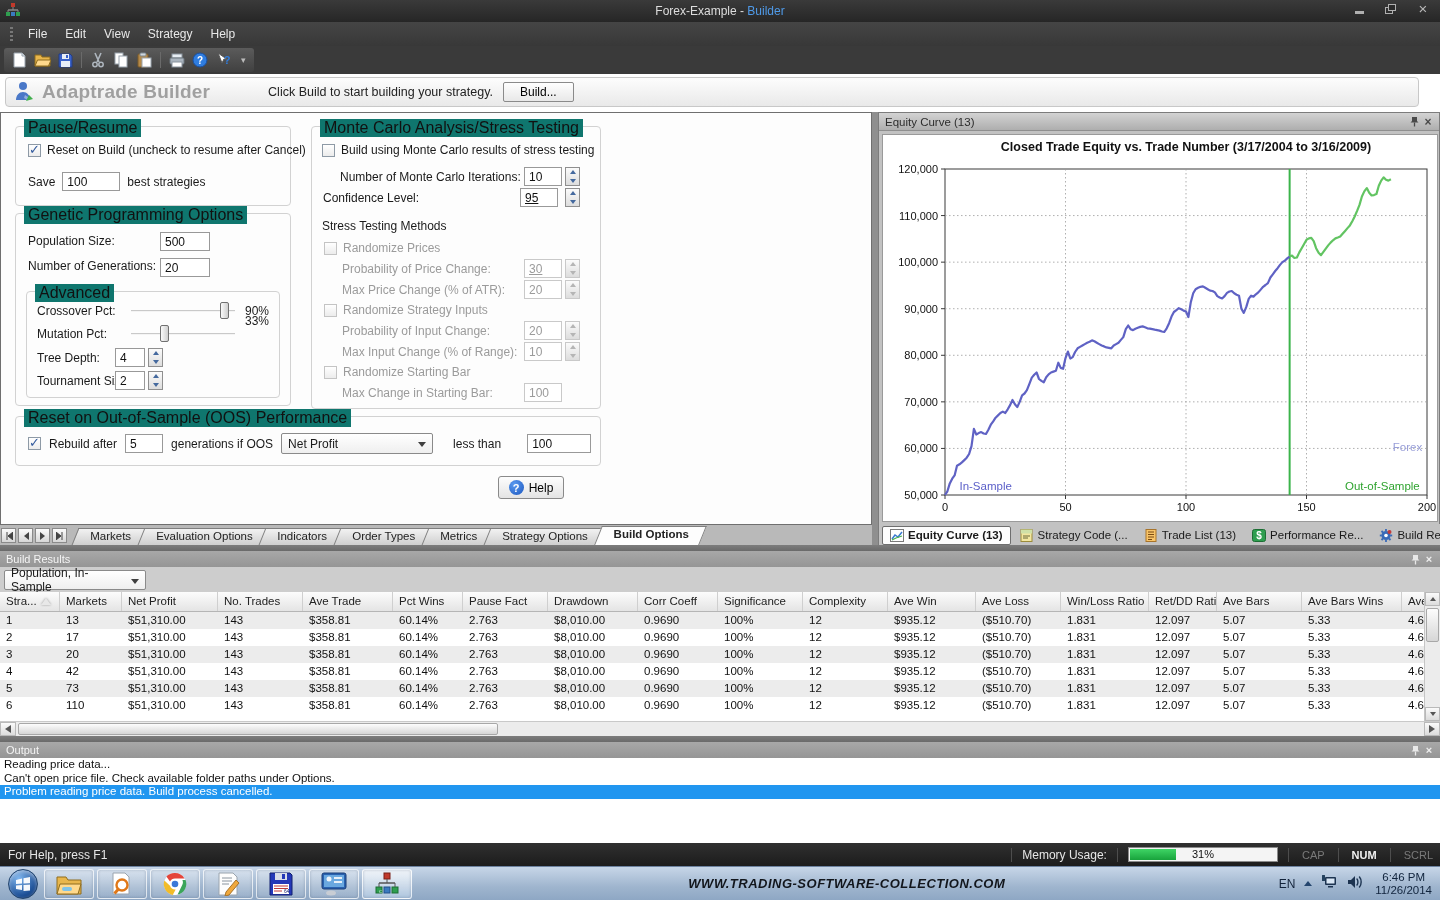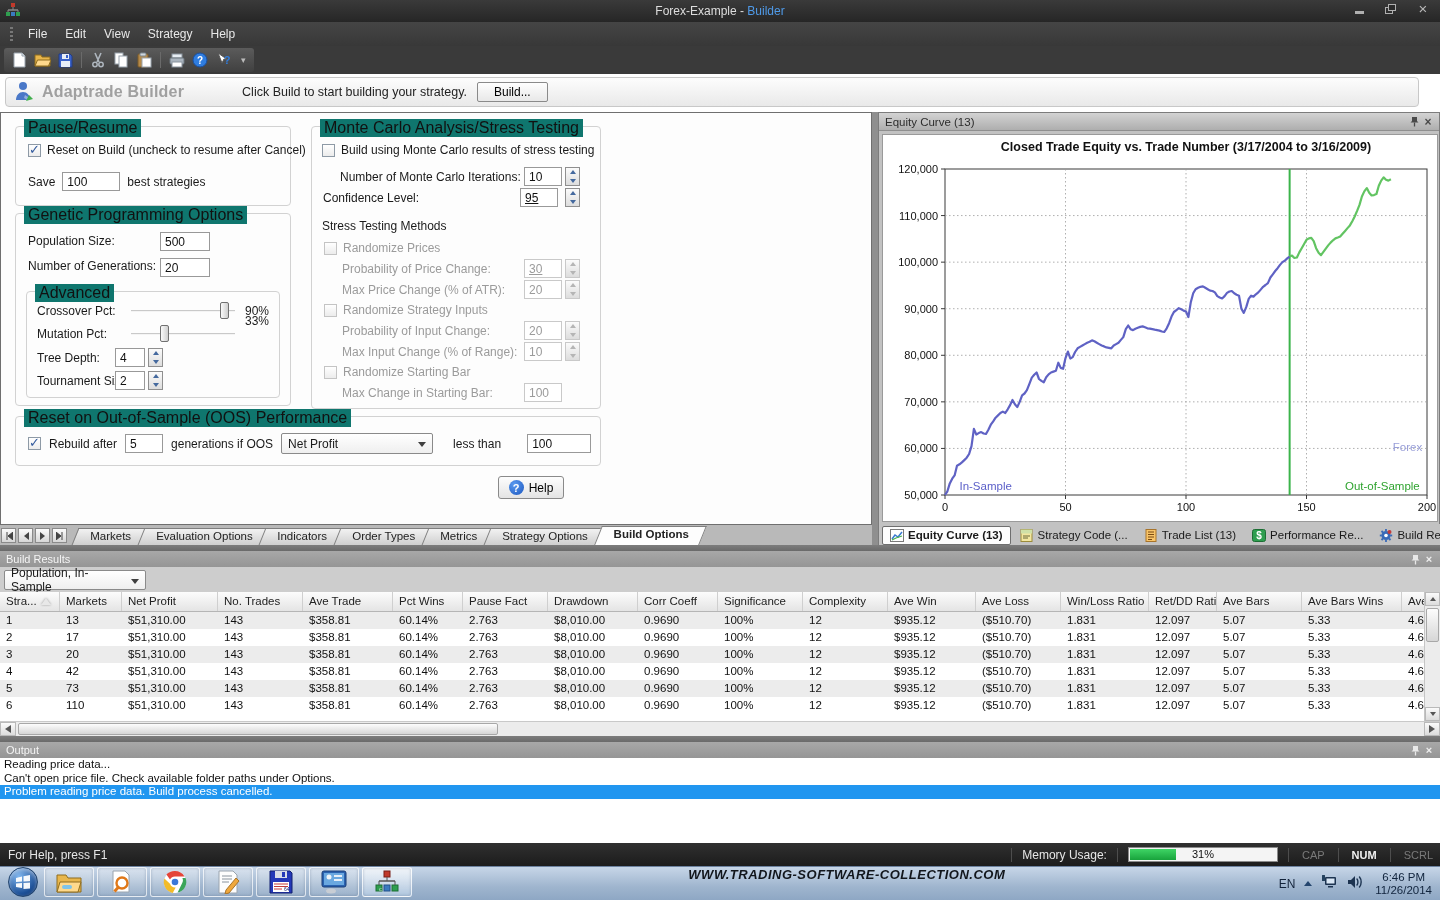--- a/index.html
+++ b/index.html
@@ -29,21 +29,21 @@
   #toolstrip { position:absolute; left:4px; top:2px; height:24px; border-radius:3px; padding:0 8px 0 6px;
     background:linear-gradient(#5b5b5b,#404040); display:flex; align-items:center; gap:5px; }
   .tbtn { width:18px; height:18px; display:flex; align-items:center; justify-content:center; }
   .tsep { width:1px; height:16px; background:#2a2a2a; border-right:1px solid #6a6a6a; margin:0 2px; }
   .tchev { color:#bbb; font-size:9px; margin-left:4px; }
 
   
   #banner-area { position:absolute; left:0; top:74px; width:1440px; height:38px; background:#fff; }
   #banner { position:absolute; left:5px; top:3px; width:1414px; height:30px; border:1px solid #c8c8c8;
     border-radius:4px; background:linear-gradient(#fdfdfd,#e9e9e9); display:flex; align-items:center; }
-  #banner-title { font-size:16px; font-weight:bold; color:#a0a0a0; margin-left:8px; letter-spacing:0.2px;}
+  #banner-title { font-size:19px; font-weight:bold; color:#a0a0a0; margin-left:8px; letter-spacing:0.2px;}
   #banner-hint { margin-left:58px; font-size:12.5px; color:#222; }
   #build-btn { margin-left:10px; padding:2px 16px; font-size:12px; background:linear-gradient(#fefefe,#e8e8e8);
     border:1px solid #8a8a8a; border-radius:2px; }
 
   
   #main { position:absolute; left:0; top:112px; width:1440px; height:433px; background:#8f8f8f; }
   #left-panel { position:absolute; left:0; top:0; width:872px; height:413px;
     background:#fdfdfd; border:1px solid #6f6f6f; }
   #left-tabs { position:absolute; left:0; top:413px; width:872px; height:20px;
     background:#b9b9b9; display:flex; align-items:flex-end; overflow:hidden; }
@@ -138,21 +138,21 @@
   #status-right { position:absolute; right:4px; display:flex; align-items:center; gap:10px;padding-left:36px; }
   .vline { width:1px; height:14px; background:#4d4d4d; }
   #mem-bar { width:150px; height:15px; background:#f4f4f4; border:1px solid #8a8a8a; position:relative; }
   #mem-fill { position:absolute; left:1px; top:1px; bottom:1px; background:linear-gradient(#3fd465,#18a33c); }
   #mem-text { position:absolute; left:0; right:0; top:0px; text-align:center; color:#111; font-size:11px; }
   .kbd { color:#7a7a7a; font-size:11px; padding:0 3px; }
   .kbd.on { color:#f2f2f2; font-weight:bold; }
 
   
   #taskbar { position:absolute; left:0; top:866px; width:1440px; height:34px;
-    background:linear-gradient(#c7d6e8,#9fb5ce 60%,#8ea7c4); border-top:1px solid #6c82a0; display:flex; }
+    background:linear-gradient(#c7d6e8,#9fb5ce 60%,#8ea7c4); border-top:1px solid #6c82a0; display:flex; align-items:center; }
   #start-orb { width:30px; height:30px; border-radius:50%; margin:0 6px 0 8px; position:relative; flex:none;
     background:radial-gradient(circle at 35% 30%,#7fb6ef,#1c4f96 65%,#0c2c5e); border:1px solid #23456e;
     box-shadow:inset 0 2px 4px rgba(255,255,255,.55); }
   .tb-item { width:50px; height:30px; border:1px solid rgba(255,255,255,.65); border-radius:3px; margin-right:3px;
     background:linear-gradient(rgba(255,255,255,.35),rgba(255,255,255,.08)); display:flex; align-items:center; justify-content:center; flex:none;
     box-shadow:inset 0 0 3px rgba(20,40,70,.25);}
   .tb-item.active { background:linear-gradient(rgba(255,255,255,.75),rgba(210,230,250,.45)); }
   #tb-url { flex:1; text-align:center; font-weight:bold; font-style:italic; color:#12161c; font-size:13px; letter-spacing:.5px; }
   #tray { display:flex; align-items:center; gap:9px; margin-right:8px; color:#13233a; }
   #tray .lang { font-size:12px; }

